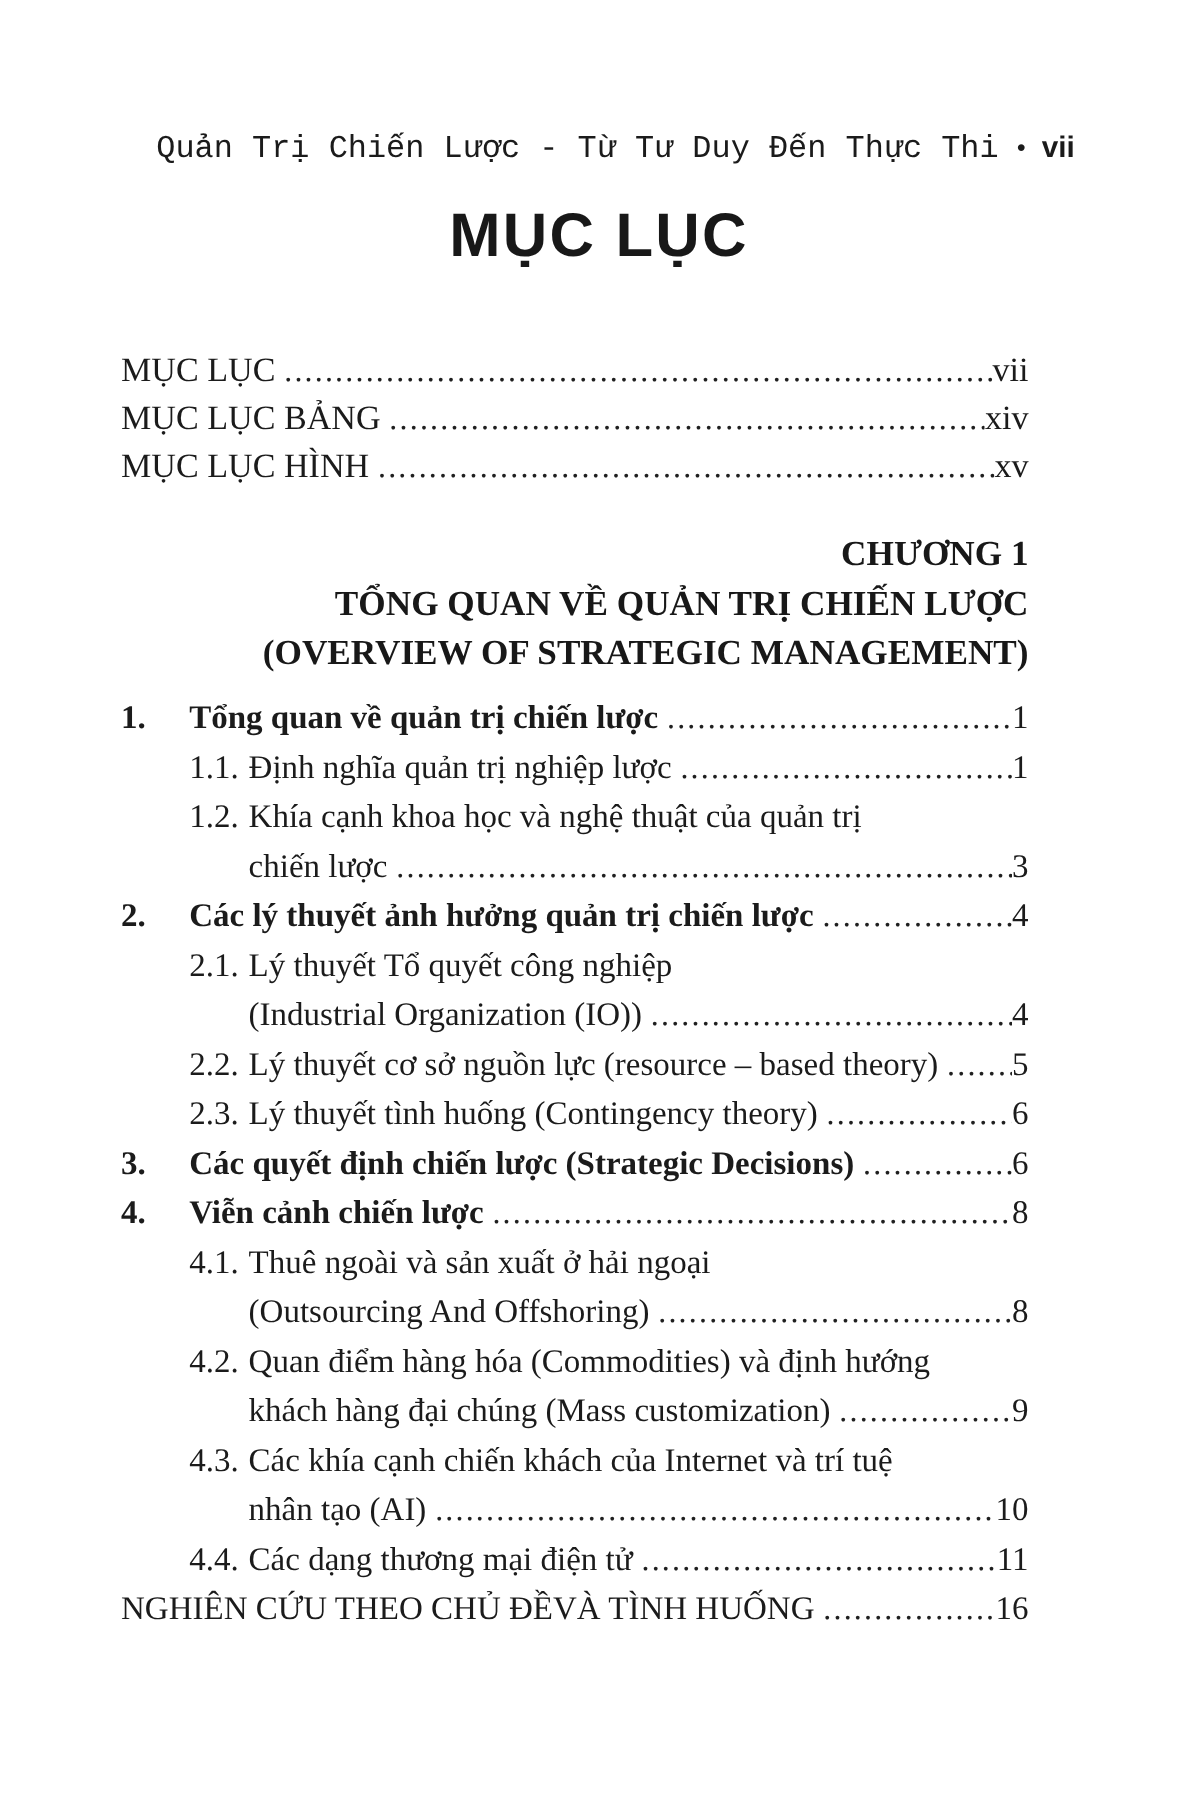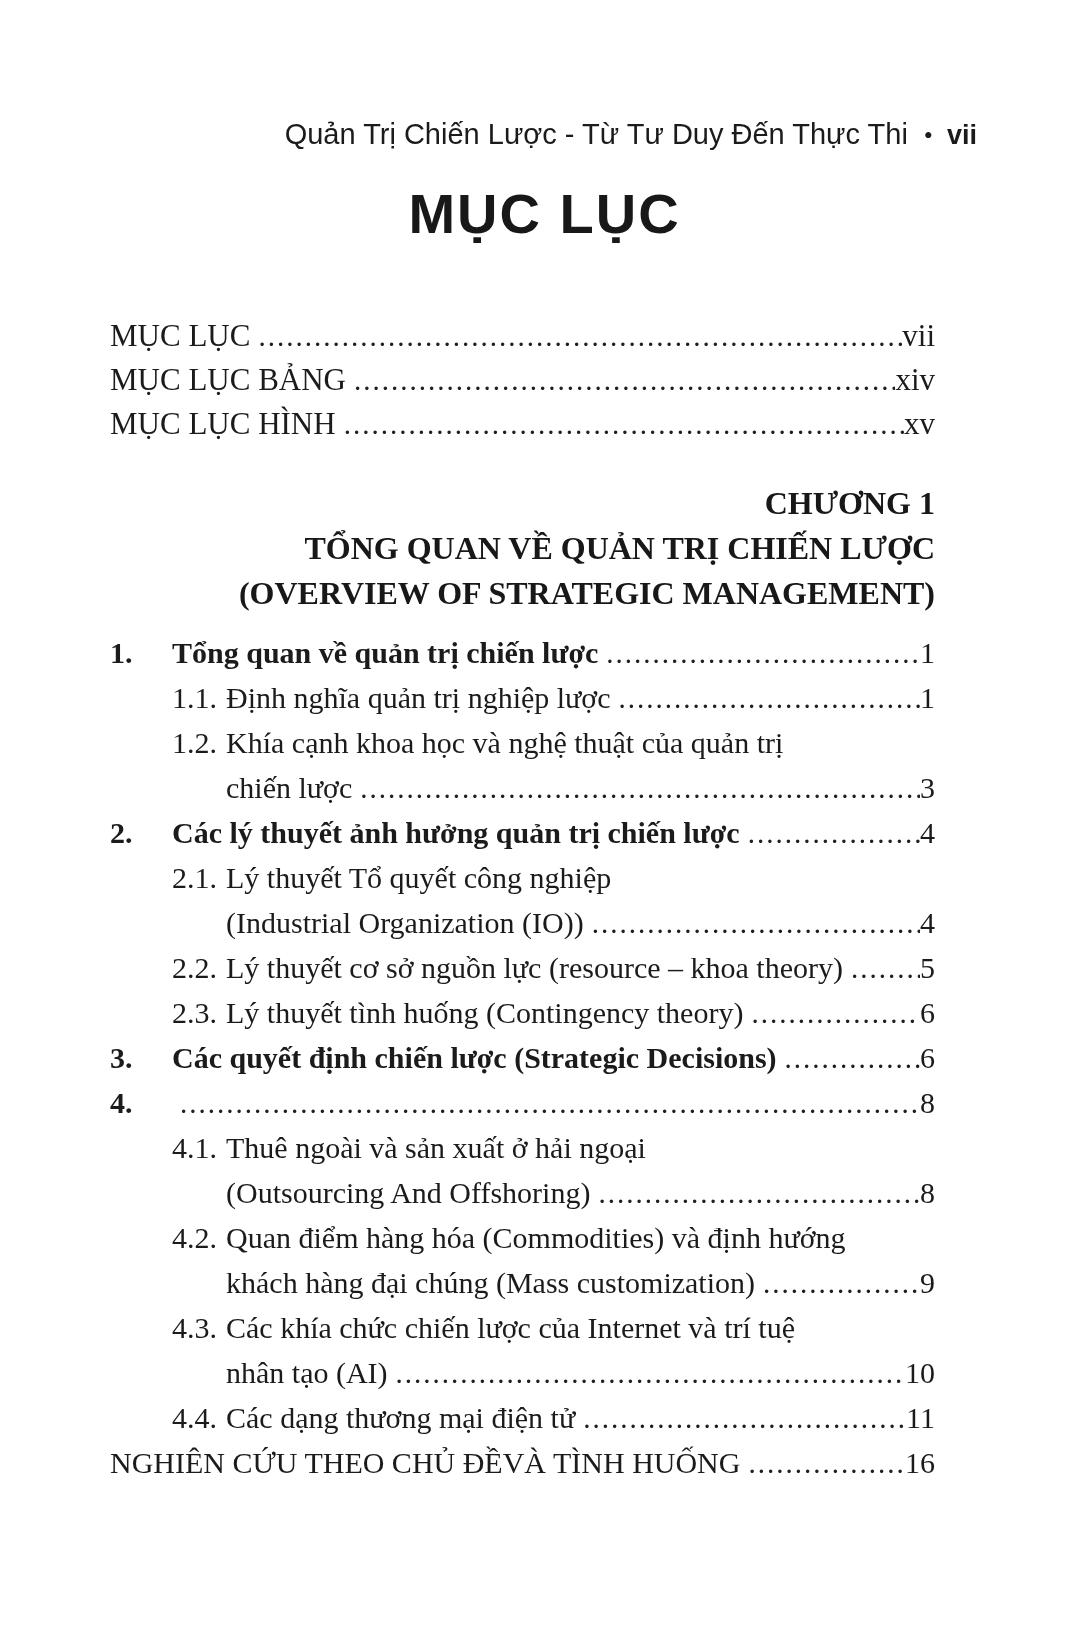--- a/index.html
+++ b/index.html
@@ -10,21 +10,21 @@
     font-family:"Liberation Serif", serif;
     color:#1b1b1b;
     overflow:hidden;
   }
   
   .running-header{
     position:absolute;top:116px;right:112px;
     display:flex;align-items:baseline;
     font-size:29px;line-height:36px;white-space:nowrap;
   }
-  .running-header .rh-title{font-family:Liberation Sans, sans-serif;}
+  .running-header .rh-title{font-family:Liberation Mono, monospace;}
   .running-header .rh-bullet{margin:0 14px 0 16px;font-size:26px;}
   .running-header .rh-page{
     font-family:"Liberation Sans", sans-serif;
     font-weight:bold;font-size:27px;
   }
   
   .main-title{
     position:absolute;top:176px;left:0;width:100%;
     text-align:center;
     font-family:"Liberation Sans", sans-serif;
@@ -148,41 +148,42 @@
     </div>
 
     <div class="row cont">
       <span class="txt">(Industrial Organization (IO))</span>
       <span class="dots"></span>
       <span class="pg">4</span>
     </div>
 
     <div class="row l2">
       <span class="num">2.2.</span>
-      <span class="txt">Lý thuyết cơ sở nguồn lực (resource – khoa theory)</span>
+      <span class="txt">Lý thuyết cơ sở nguồn lực (resource – based theory)</span>
       <span class="dots"></span>
       <span class="pg">5</span>
     </div>
 
     <div class="row l2">
       <span class="num">2.3.</span>
       <span class="txt">Lý thuyết tình huống (Contingency theory)</span>
       <span class="dots"></span>
       <span class="pg">6</span>
     </div>
 
     <div class="row l1 bold">
       <span class="num">3.</span>
       <span class="txt">Các quyết định chiến lược (Strategic Decisions)</span>
       <span class="dots"></span>
       <span class="pg">6</span>
     </div>
 
     <div class="row l1 bold">
       <span class="num">4.</span>
+      <span class="txt">Viễn cảnh chiến lược</span>
       <span class="dots"></span>
       <span class="pg">8</span>
     </div>
 
     <div class="row l2 noleader">
       <span class="num">4.1.</span>
       <span class="txt">Thuê ngoài và sản xuất ở hải ngoại</span>
 
     </div>
 
@@ -199,21 +200,21 @@
     </div>
 
     <div class="row cont">
       <span class="txt">khách hàng đại chúng (Mass customization)</span>
       <span class="dots"></span>
       <span class="pg">9</span>
     </div>
 
     <div class="row l2 noleader">
       <span class="num">4.3.</span>
-      <span class="txt">Các khía chức chiến lược của Internet và trí tuệ</span>
+      <span class="txt">Các khía cạnh chiến khách của Internet và trí tuệ</span>
 
     </div>
 
     <div class="row cont">
       <span class="txt">nhân tạo (AI)</span>
       <span class="dots"></span>
       <span class="pg">10</span>
     </div>
 
     <div class="row l2">

